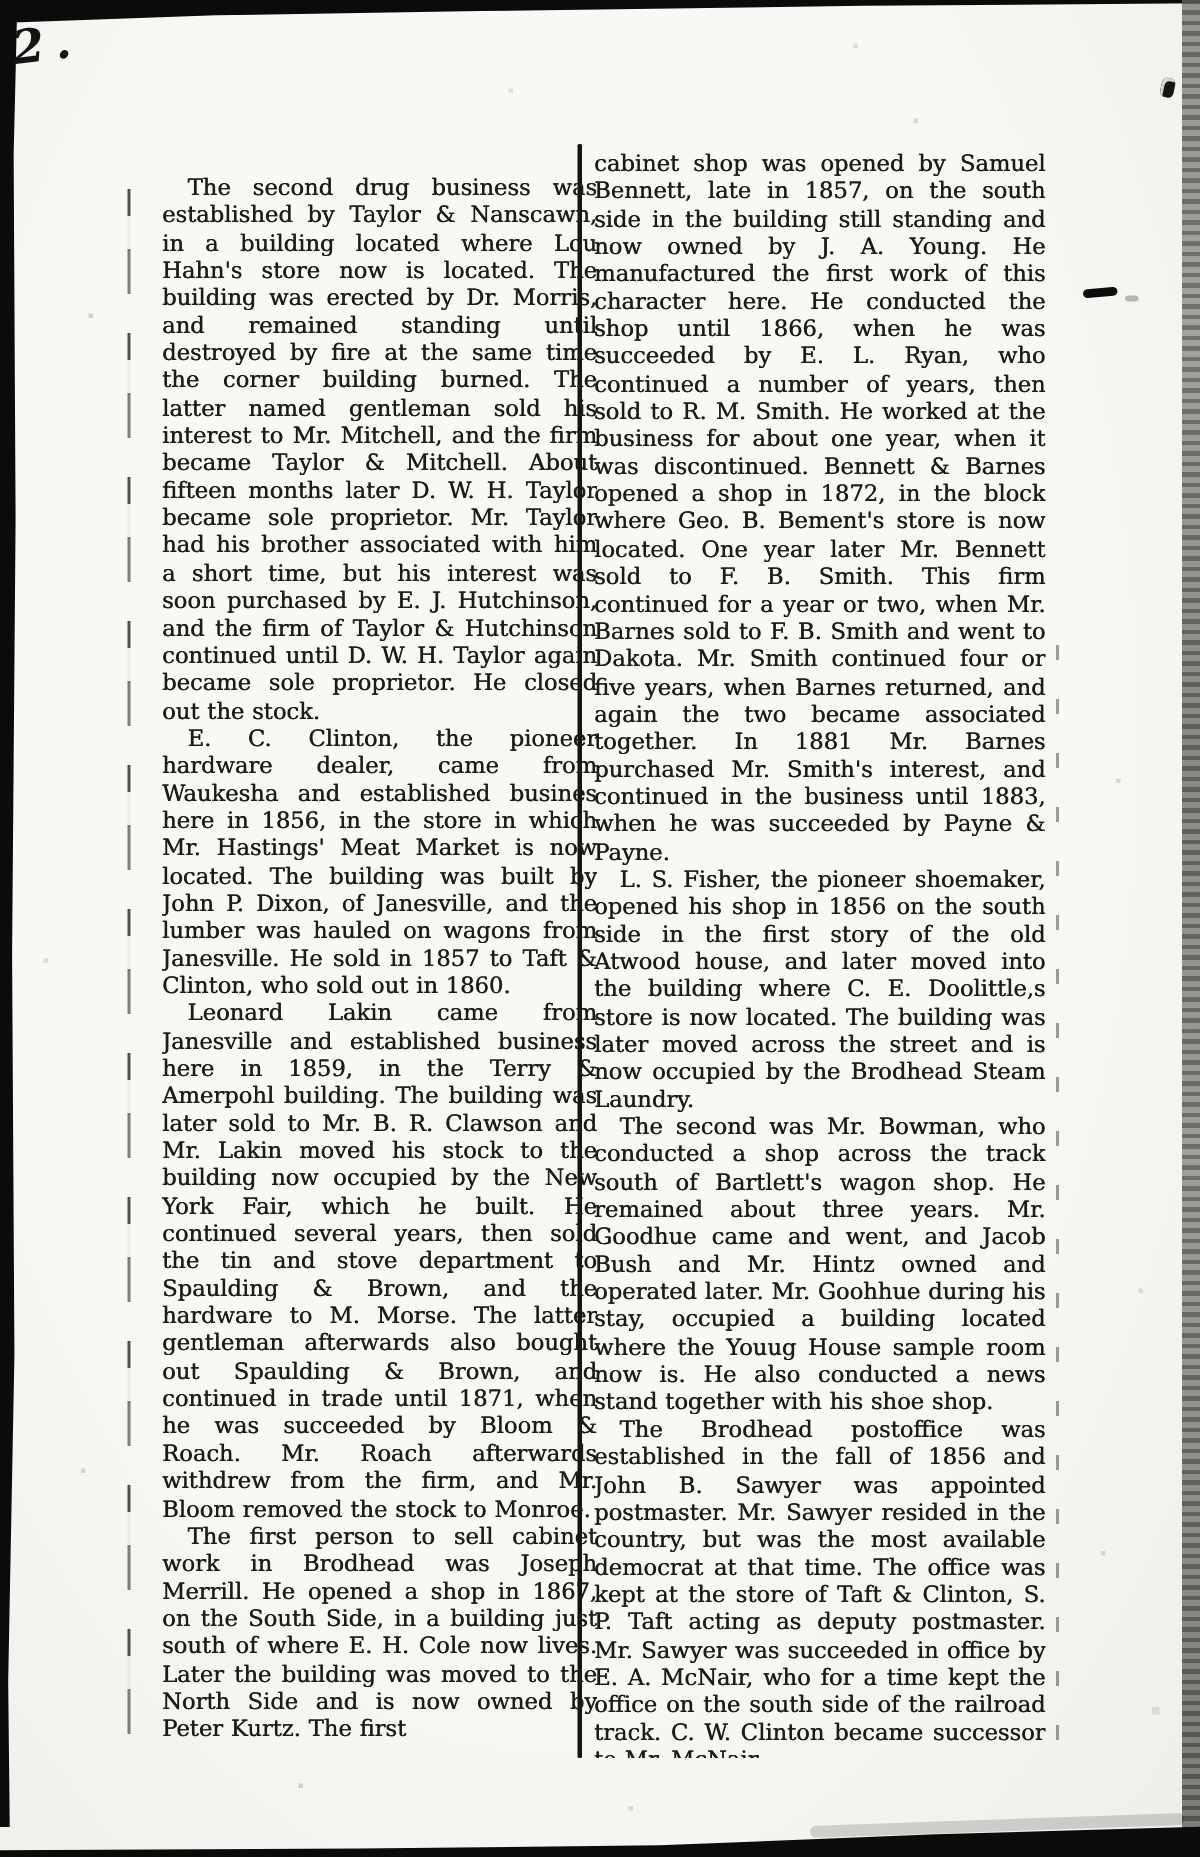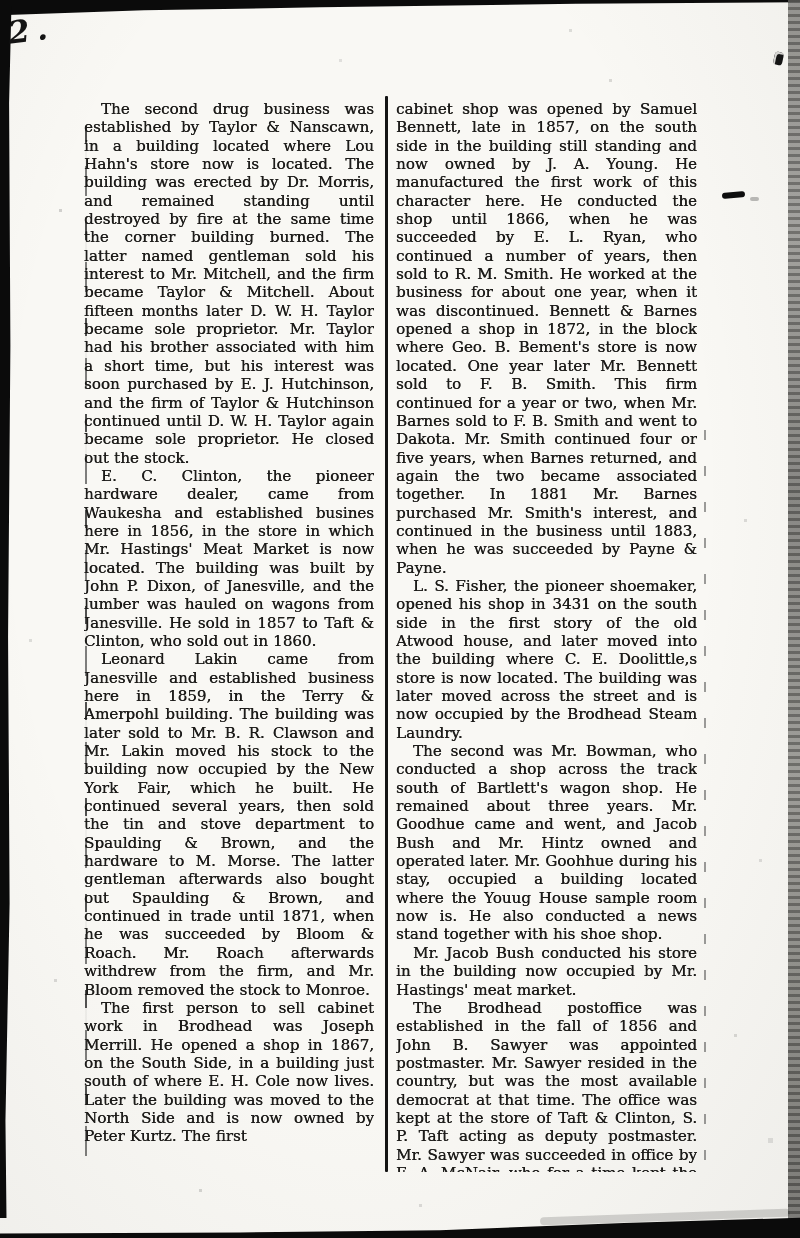--- a/index.html
+++ b/index.html
@@ -103,21 +103,21 @@
 
   
   .column {
     position: absolute; top: 100px; height: 1072px; overflow: hidden;
     color: #1d1c1a;
     font-size: 15.1px; line-height: 18.35px;
     text-align: justify;
     word-spacing: 0.4px;
     text-shadow: 0.3px 0 0 currentColor;
   }
-  .col-left  { left: 84px;  width: 290px; }
+  .col-left  { left: 108px;  width: 290px; margin-top: 16px; }
   .col-right { left: 396px; width: 301px; }
   .column p { margin: 0; text-indent: 17px; }
   .column p.no-indent { text-indent: 0; }
 </style>
 </head>
 <body>
 
 <div class="page">
 
   <div class="edge-top"></div>
@@ -138,19 +138,18 @@
 
   <div class="column col-left">
     <p>The second drug business was established by Taylor &amp; Nanscawn, in a building located where Lou Hahn's store now is located. The building was erected by Dr. Morris, and remained standing until destroyed by fire at the same time the corner building burned. The latter named gentleman sold his interest to Mr. Mitchell, and the firm became Taylor &amp; Mitchell. About fifteen months later D. W. H. Taylor became sole proprietor. Mr. Taylor had his brother associated with him a short time, but his interest was soon purchased by E. J. Hutchinson, and the firm of Taylor &amp; Hutchinson continued until D. W. H. Taylor again became sole proprietor. He closed out the stock.</p>
     <p>E. C. Clinton, the pioneer hardware dealer, came from Waukesha and established busines here in 1856, in the store in which Mr. Hastings' Meat Market is now located. The building was built by John P. Dixon, of Janesville, and the lumber was hauled on wagons from Janesville. He sold in 1857 to Taft &amp; Clinton, who sold out in 1860.</p>
     <p>Leonard Lakin came from Janesville and established business here in 1859, in the Terry &amp; Amerpohl building. The building was later sold to Mr. B. R. Clawson and Mr. Lakin moved his stock to the building now occupied by the New York Fair, which he built. He continued several years, then sold the tin and stove department to Spaulding &amp; Brown, and the hardware to M. Morse. The latter gentleman afterwards also bought out Spaulding &amp; Brown, and continued in trade until 1871, when he was succeeded by Bloom &amp; Roach. Mr. Roach afterwards withdrew from the firm, and Mr. Bloom removed the stock to Monroe.</p>
     <p>The first person to sell cabinet work in Brodhead was Joseph Merrill. He opened a shop in 1867, on the South Side, in a building just south of where E. H. Cole now lives. Later the building was moved to the North Side and is now owned by Peter Kurtz. The first</p>
   </div>
 
   <div class="column col-right">
     <p class="no-indent">cabinet shop was opened by Samuel Bennett, late in 1857, on the south side in the building still standing and now owned by J. A. Young. He manufactured the first work of this character here. He conducted the shop until 1866, when he was succeeded by E. L. Ryan, who continued a number of years, then sold to R. M. Smith. He worked at the business for about one year, when it was discontinued. Bennett &amp; Barnes opened a shop in 1872, in the block where Geo. B. Bement's store is now located. One year later Mr. Bennett sold to F. B. Smith. This firm continued for a year or two, when Mr. Barnes sold to F. B. Smith and went to Dakota. Mr. Smith continued four or five years, when Barnes returned, and again the two became associated together. In 1881 Mr. Barnes purchased Mr. Smith's interest, and continued in the business until 1883, when he was succeeded by Payne &amp; Payne.</p>
-    <p>L. S. Fisher, the pioneer shoemaker, opened his shop in 3431 on the south side in the first story of the old Atwood house, and later moved into the building where C. E. Doolittle,s store is now located. The building was later moved across the street and is now occupied by the Brodhead Steam Laundry.</p>
+    <p>L. S. Fisher, the pioneer shoemaker, opened his shop in 1856 on the south side in the first story of the old Atwood house, and later moved into the building where C. E. Doolittle,s store is now located. The building was later moved across the street and is now occupied by the Brodhead Steam Laundry.</p>
     <p>The second was Mr. Bowman, who conducted a shop across the track south of Bartlett's wagon shop. He remained about three years. Mr. Goodhue came and went, and Jacob Bush and Mr. Hintz owned and operated later. Mr. Goohhue during his stay, occupied a building located where the Youug House sample room now is. He also conducted a news stand together with his shoe shop.</p>
-    <p>Mr. Jacob Bush conducted his store in the building now occupied by Mr. Hastings' meat market.</p>
     <p>The Brodhead postoffice was established in the fall of 1856 and John B. Sawyer was appointed postmaster. Mr. Sawyer resided in the country, but was the most available democrat at that time. The office was kept at the store of Taft &amp; Clinton, S. P. Taft acting as deputy postmaster. Mr. Sawyer was succeeded in office by E. A. McNair, who for a time kept the office on the south side of the railroad track. C. W. Clinton became successor to Mr. McNair</p>
   </div>
 
 </div>
 
 </body></html>

